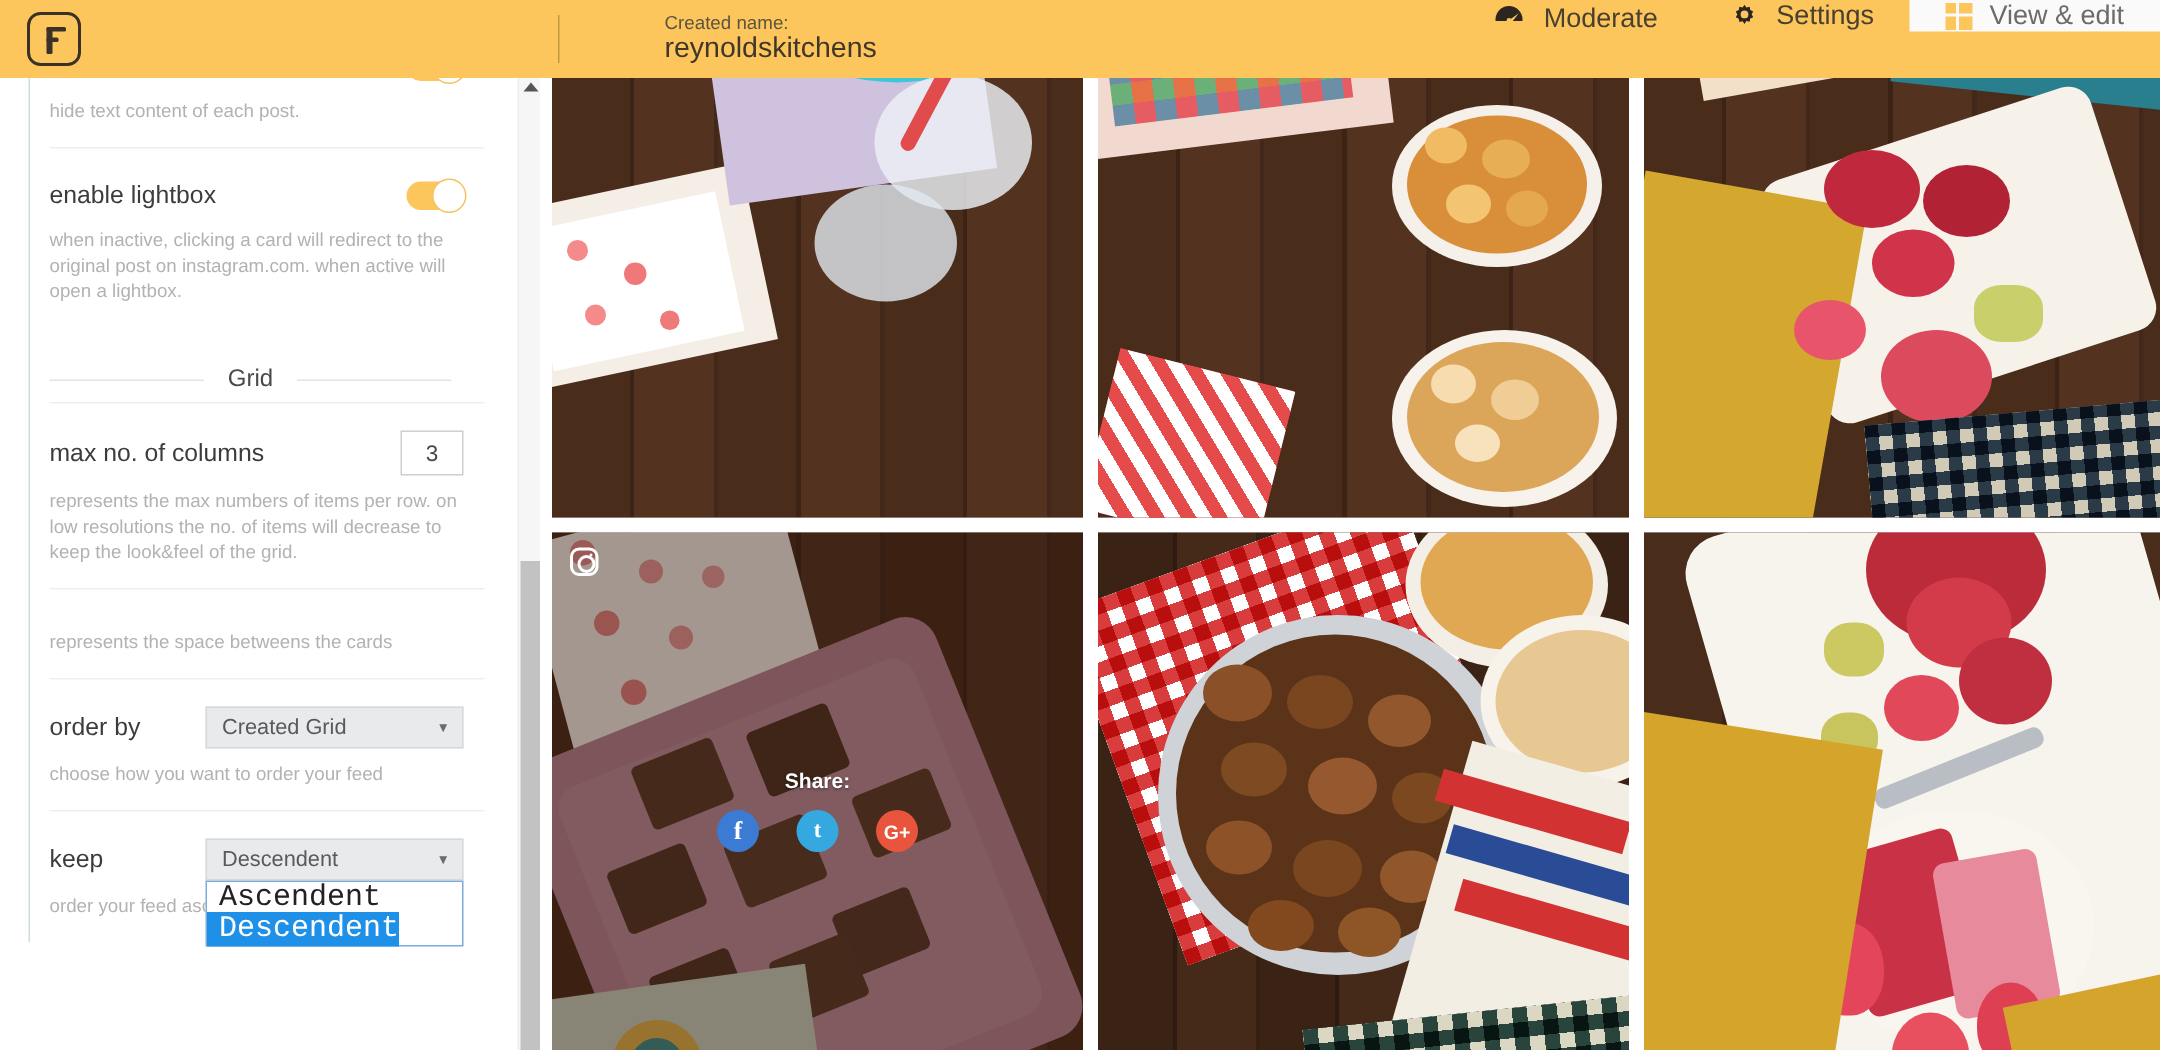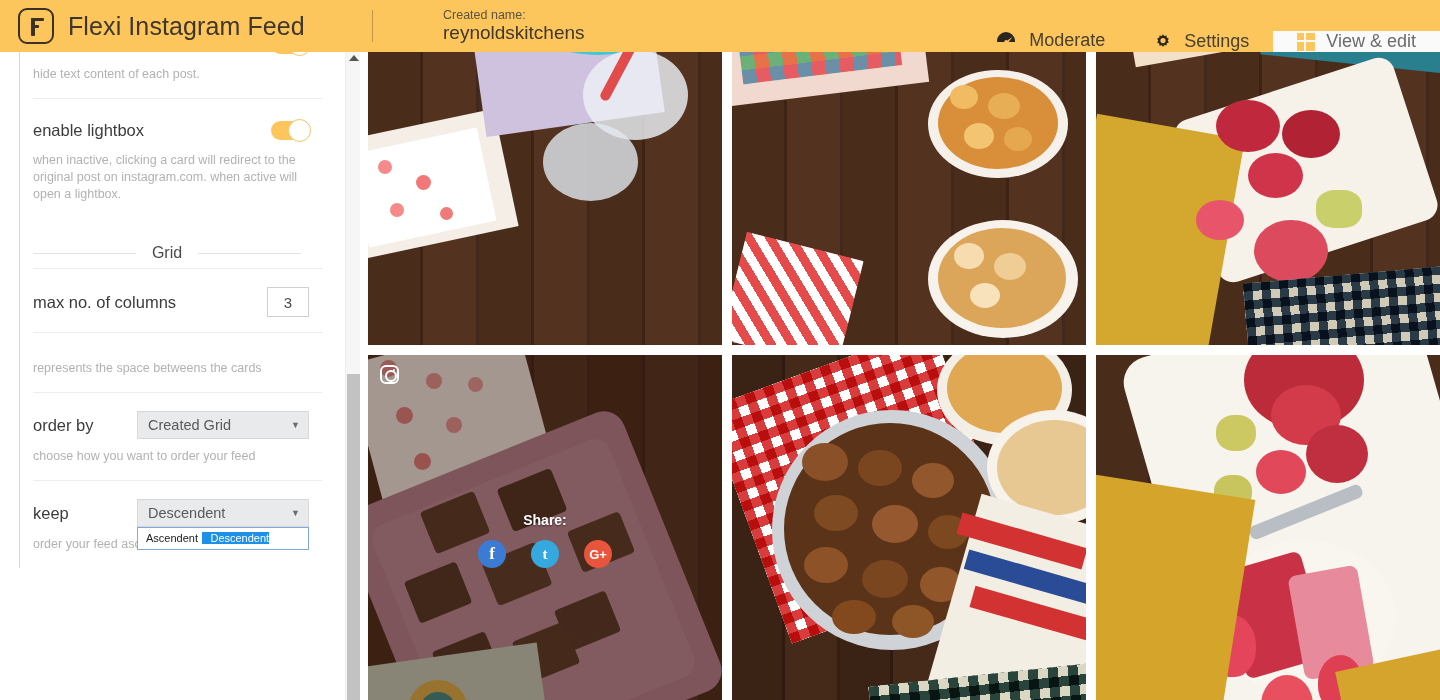--- a/index.html
+++ b/index.html
@@ -71,21 +71,21 @@
     justify-content: center;
     flex: 1 1 auto;
   }
   .stream-label {
     font-size: 12.5px; color: #5d5340; line-height: 14px;
   }
   .stream-value {
     font-size: 19px; color: #40372a; line-height: 22px;
   }
   .nav {
-    display: flex; align-items: flex-end;
+    display: flex; align-items: flex-start;
   }
   .nav-item {
     display: flex; align-items: center; gap: 11px;
     padding: 0 24px;
     cursor: pointer;
     font-size: 18px;
     color: #4a4030;
     white-space: nowrap;
   }
   .nav-item.active {
@@ -194,23 +194,24 @@
     position: absolute;
     top: 28px; left: 0;
     width: 172px;
     background: #fff;
     border: 1px solid #7fa9d6;
     z-index: 40;
   }
   .opt {
     height: 21px; line-height: 21px;
     padding: 0 0 0 8px;
-    font-size: 11px;
+    font-size: 20px;
     color: #222;
     cursor: pointer;
+    font-family: Liberation Mono, monospace;
   }
   .opt.selected { background: #1e90e8; color: #fff; }
 
   .section-head {
     display: flex; align-items: center; gap: 16px;
     margin: 26px 22px 6px 33px;
   }
   .section-head .line { flex: 1 1 auto; height: 1px; background: #e3e3e3; }
   .section-head .title { font-size: 16px; color: #4a4a4a; }
 
@@ -329,21 +330,20 @@
   .rect { position: absolute; }
 </style>
 </head>
 <body>
 
 <div class="header">
   <div class="brand">
     <div class="logo-mark">
       <span class="logo-mid"></span>
     </div>
-    <div class="brand-title">Flexi Instagram Feed</div>
   </div>
   <div class="hdr-divider"></div>
   <div class="stream">
     <div class="stream-label">Created name:</div>
     <div class="stream-value">reynoldskitchens</div>
   </div>
   <div class="nav">
 
     <div class="nav-item">
       <svg class="icon-gauge" viewBox="0 0 24 24">
@@ -402,20 +402,21 @@
       <span class="line"></span>
       <span class="title">Grid</span>
       <span class="line"></span>
     </div>
 
     <div class="field">
       <div class="field-row">
         <span class="field-label">max no. of columns</span>
         <input class="num-input" value="3" style="">
       </div>
+      <div class="field-help">represents the max numbers of items per row. on low resolutions the no. of items will decrease to keep the look&amp;feel of the grid.</div>
     </div>
 
     <div class="field">
       <div class="field-help">represents the space betweens the cards</div>
     </div>
 
     <div class="field">
       <div class="field-row">
         <span class="field-label">order by</span>
         <span class="select-wrap">

